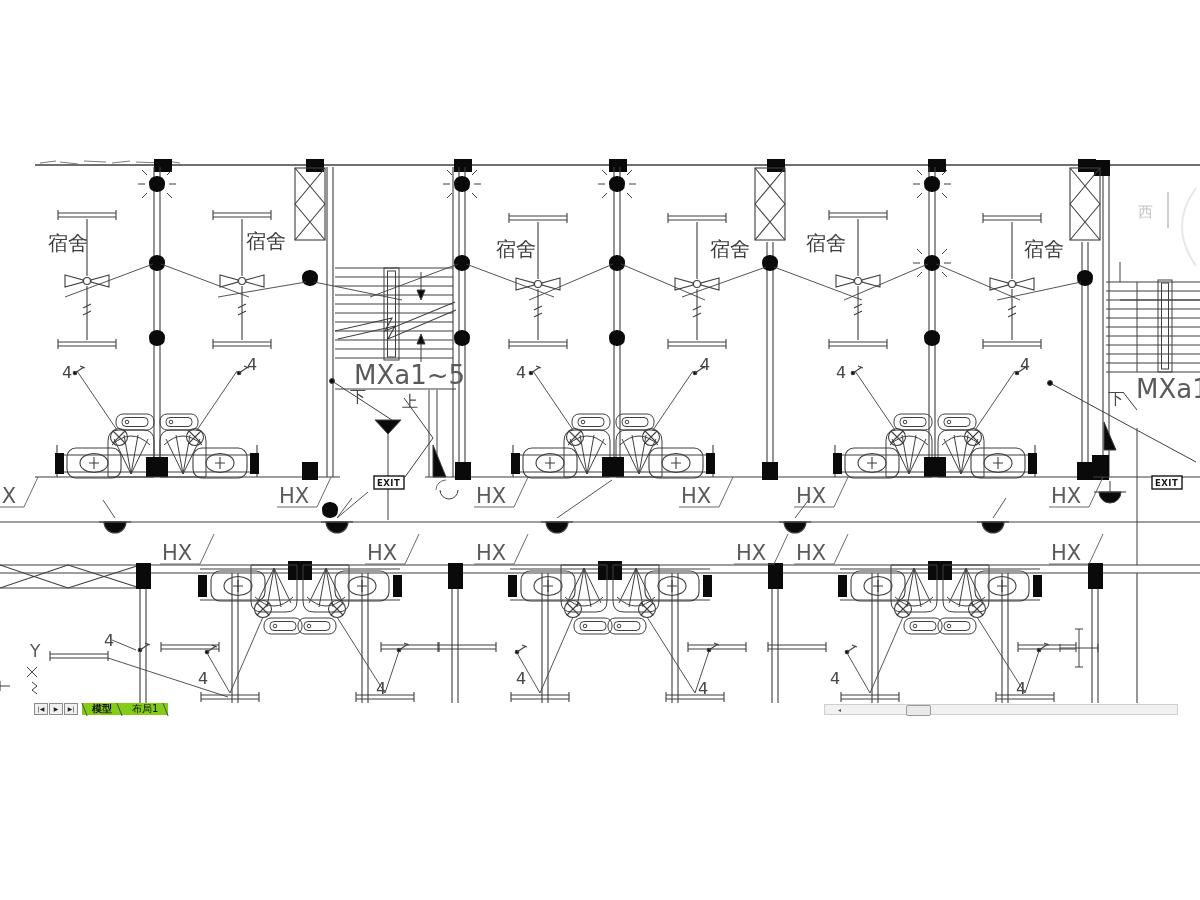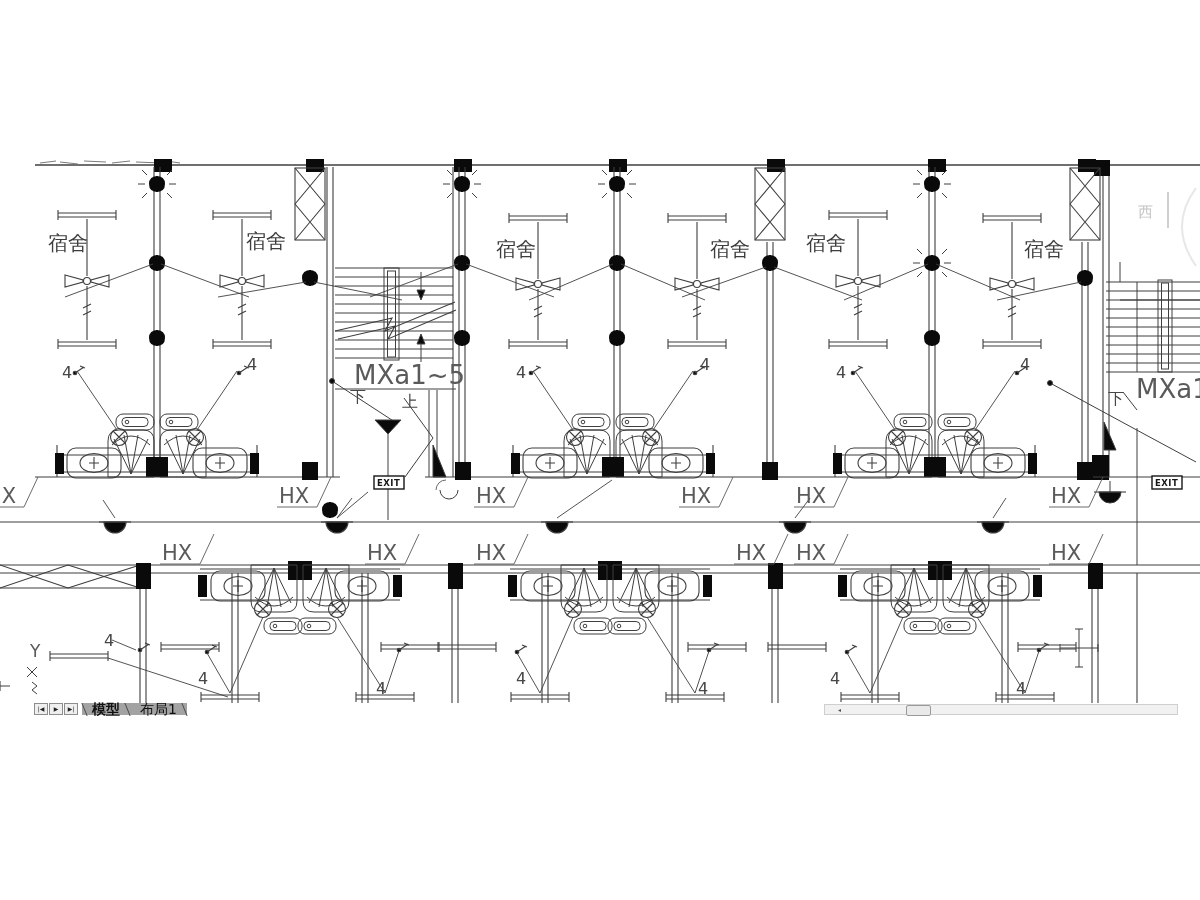--- a/index.html
+++ b/index.html
@@ -15,22 +15,22 @@
   .t-four{font-size:16px;fill:#474747;}
   .t-y{font-size:17px;fill:#5a5a5a;}
   .t-west{font-size:15px;fill:#c6c6c6;}
   .t-exit{font-size:8.5px;font-weight:bold;fill:#161616;letter-spacing:.5px;}
   
   .bottombar{position:absolute;left:0;top:703px;width:1200px;height:14px;background:#ffffff;}
   .navbtns{position:absolute;left:34px;top:0;display:flex;gap:1px;}
   .navbtn{width:14px;height:12px;background:#efefef;border:1px solid #8d8d8d;
           font-size:6px;line-height:10px;text-align:center;color:#222;box-sizing:border-box;cursor:pointer;}
   .tabs{position:absolute;left:82px;top:0;display:flex;height:13px;}
-  .tab{position:relative;height:12px;padding:0 10px;font-size:14px;line-height:12px;color:#111;
-       background:#a3a3a3;border-bottom:none;cursor:pointer;text-align:right;}
+  .tab{position:relative;height:12px;padding:0 10px;font-size:10px;line-height:12px;color:#111;
+       background:#84cc16;border-bottom:none;cursor:pointer;text-align:right;}
   .tab .sl{position:absolute;top:0;width:1px;height:13px;background:#4a4a4a;transform:skewX(22deg);}
   .tab .sl.l{left:2px;}
   .tab .sl.r{right:2px;}
   .tab.active{font-weight:bold;}
   .hscroll{position:absolute;left:824px;top:1px;width:354px;height:11px;background:#f1f1f1;
            border:1px solid #cfcfcf;box-sizing:border-box;}
   .hs-arrow{position:absolute;left:9px;top:1px;width:11px;height:7px;font-size:6px;line-height:7px;
             text-align:center;color:#555;cursor:pointer;}
   .hs-thumb{position:absolute;left:81px;top:0px;width:23px;height:9px;background:#e9e9e9;
             border:1px solid #9a9a9a;border-radius:2px;cursor:grab;}

